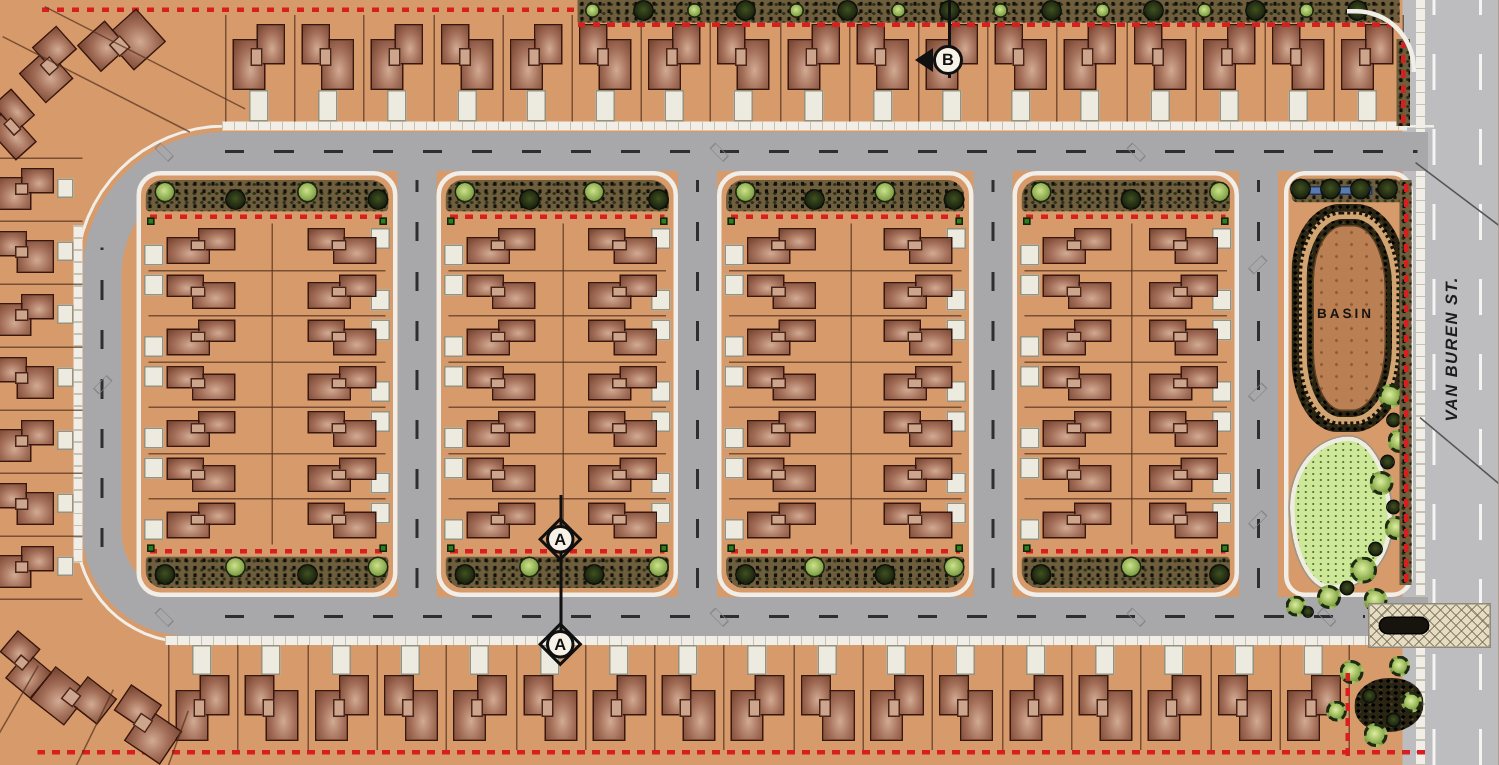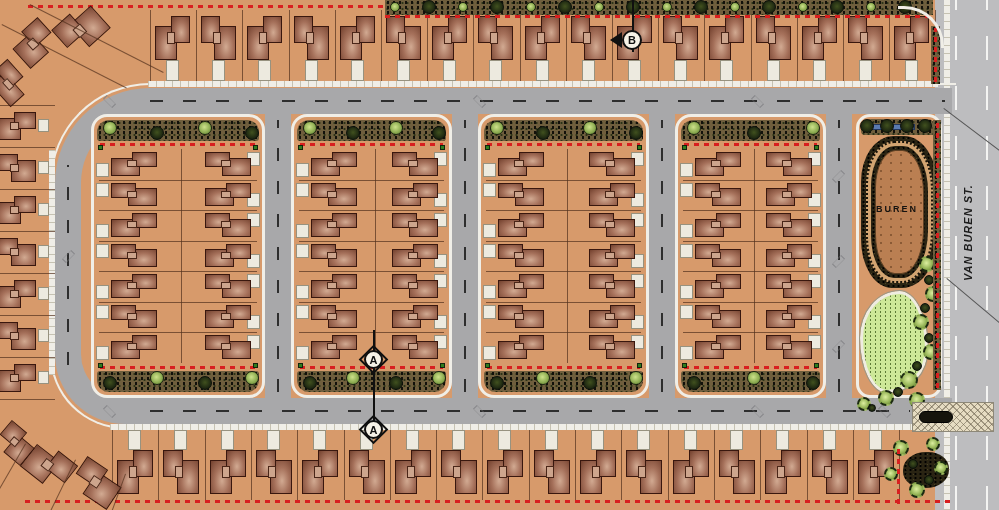--- a/index.html
+++ b/index.html
@@ -892,21 +892,21 @@
       </div>
       <div class="ll" style="left: 30px; top: 4px; width: 150px; height: 1px; transform-origin: 0px 0px; transform: rotate(27deg);"></div>
       <div class="ll" style="left: 2px; top: 24px; width: 140px; height: 1px; transform-origin: 0px 0px; transform: rotate(27deg);"></div>
       <div class="ll" style="left: 26px; top: 444px; width: 66px; height: 1px; transform-origin: 0px 0px; transform: rotate(120deg);"></div>
       <div class="ll" style="left: 76px; top: 460px; width: 64px; height: 1px; transform-origin: 0px 0px; transform: rotate(116deg);"></div>
       <div class="ll" style="left: 126px; top: 474px; width: 60px; height: 1px; transform-origin: 0px 0px; transform: rotate(110deg);"></div>
       <div style="left: 944px; top: 108px; width: 80px; height: 1px; background: rgb(85, 85, 85); transform-origin: 0px 0px; transform: rotate(37deg);"></div>
       <div style="left: 947px; top: 278px; width: 80px; height: 1px; background: rgb(85, 85, 85); transform-origin: 0px 0px; transform: rotate(40deg);"></div>
     </div>
 
-  <div class="basin-label" style="left:866px;top:205px;width:62px;">BUREN</div>
+  <div class="basin-label" style="left:866px;top:205px;width:62px;">BASIN</div>
   <div class="vb-label" style="left:962px;top:172px;width:24px;height:122px;">VAN BUREN ST.</div>
 
   <div class="mline" style="left:632px;top:0;width:2px;height:52px;"></div>
   <div class="mtri" style="left:610px;top:32px;"></div>
   <div class="mcircle" style="left:622px;top:30px;width:20px;height:20px;">
     <span>B</span>
   </div>
 
   <div class="mline" style="left:373px;top:330px;width:2px;height:104px;"></div>
   <div class="mdia" style="left:363px;top:349px;width:21px;height:21px;"></div>

